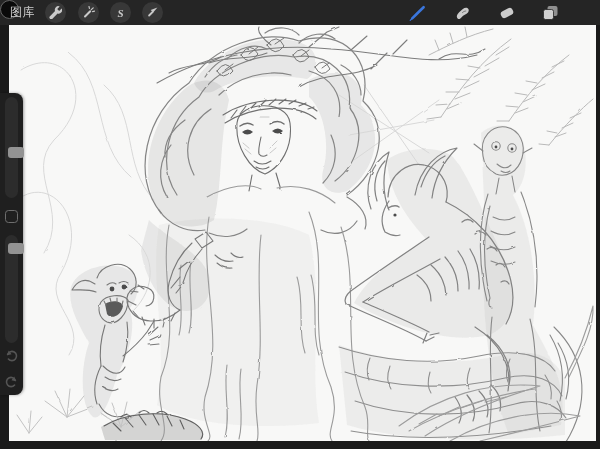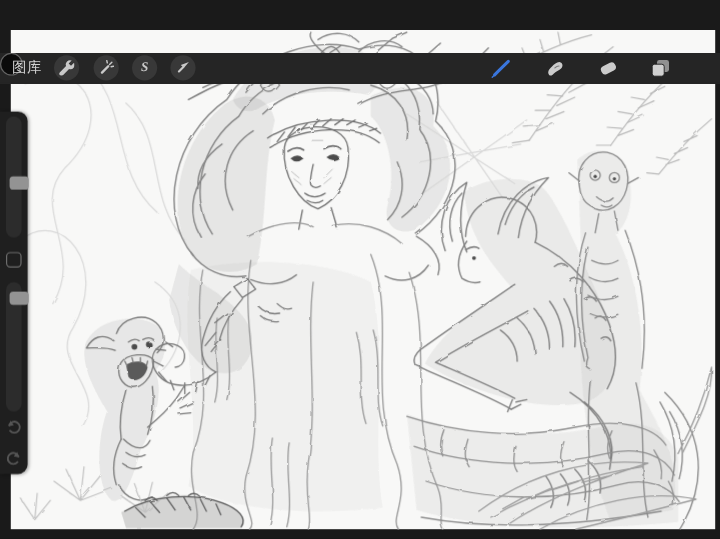--- a/index.html
+++ b/index.html
@@ -10,21 +10,21 @@
   }
   
   #canvas{
     position:absolute;left:9px;top:25px;width:587px;height:416px;
     background:#f8f8f7;overflow:hidden;
   }
   #canvas svg{display:block;}
   
   #topbar{
     position:absolute;left:0;top:0;width:600px;height:25px;
-    background:#252525;z-index:10;margin-top:44px;
+    background:#252525;z-index:10;
   }
   #gallery-label{
     position:absolute;left:10px;top:0;height:25px;line-height:25px;
     color:#d2d2d2;font-size:12px;letter-spacing:.5px;cursor:pointer;
   }
   .circle-btn{
     position:absolute;top:2px;width:21px;height:21px;border-radius:50%;
     background:#383838;display:flex;align-items:center;justify-content:center;
     cursor:pointer;
   }

